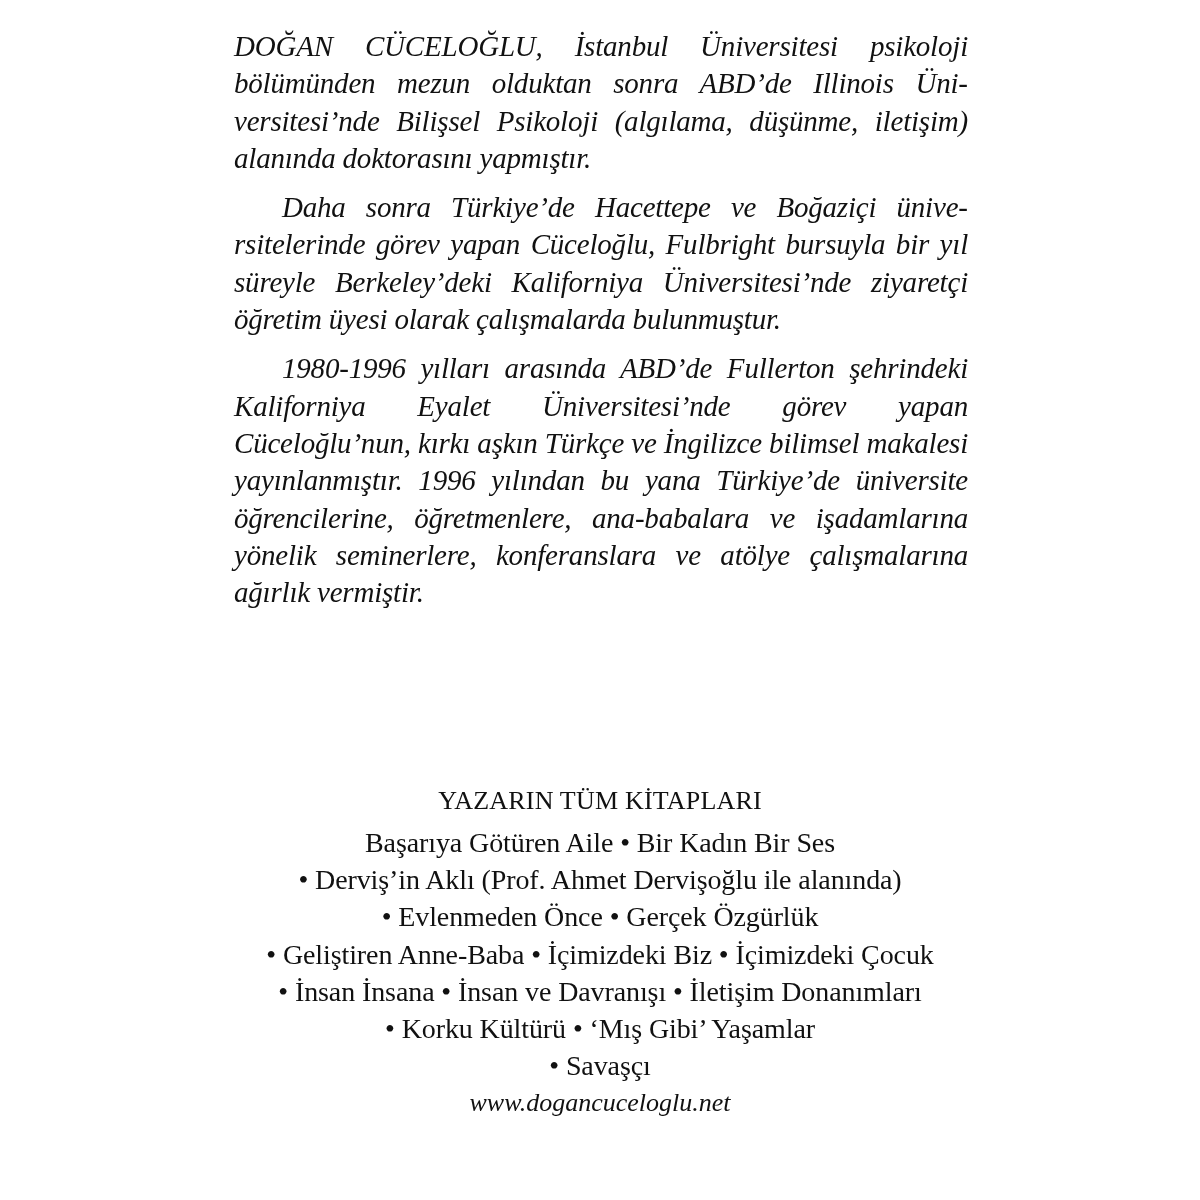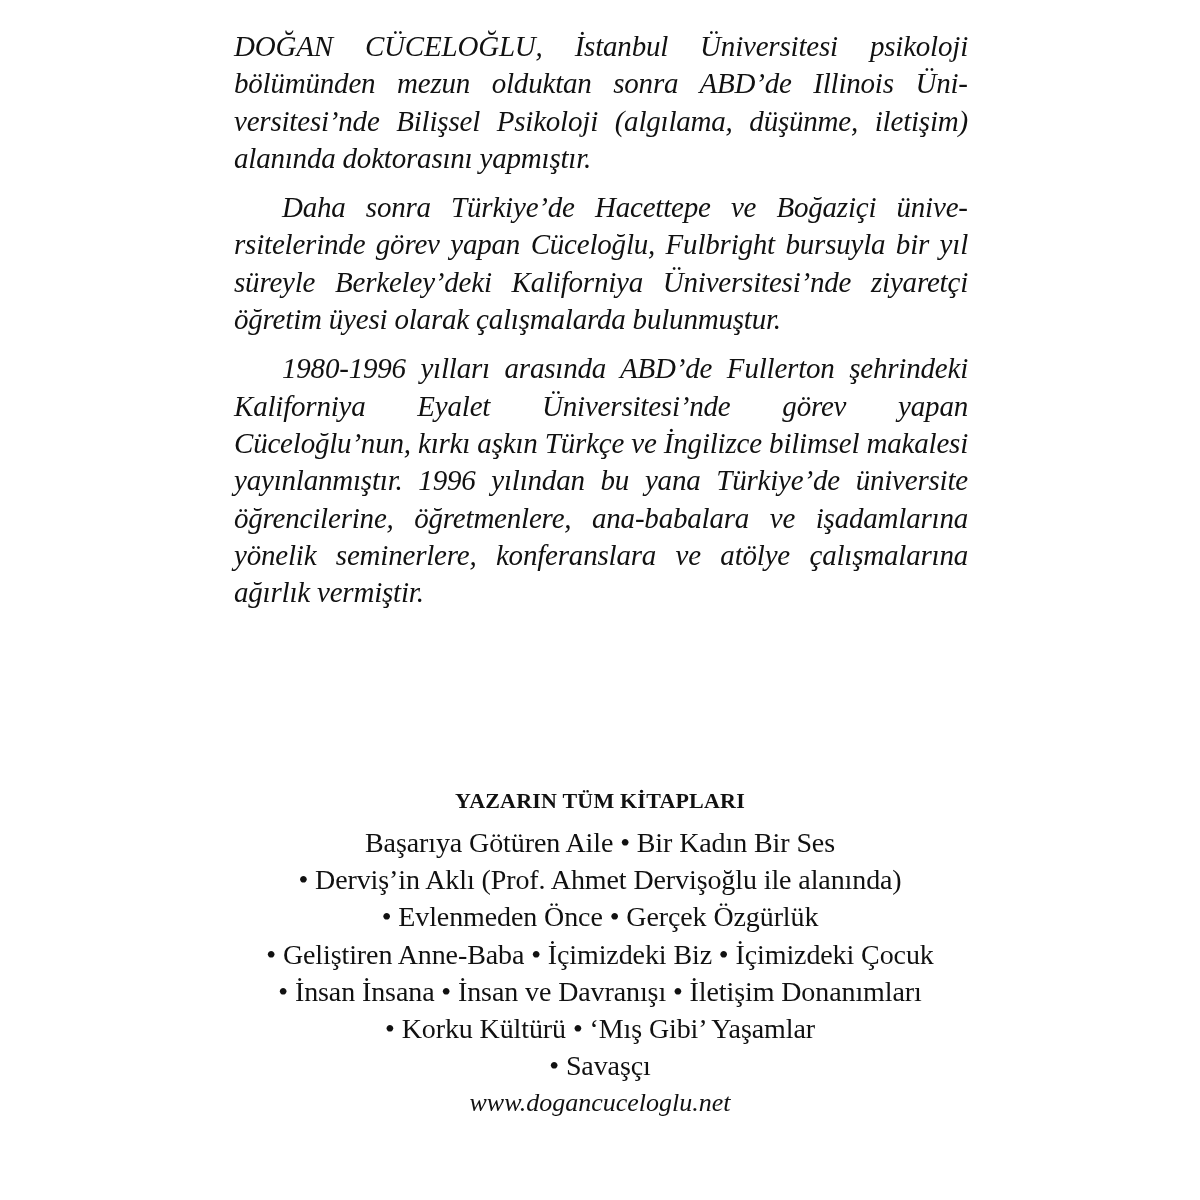--- a/index.html
+++ b/index.html
@@ -35,22 +35,22 @@
       text-indent: 48px;
     }
     .books {
       position: absolute;
       left: 200px;
       top: 786px;
       width: 800px;
       text-align: center;
     }
     .books-heading {
-      font-weight: bold;
-      font-size: 22px;
+      font-weight: normal;
+      font-size: 26px;
       line-height: 30px;
       letter-spacing: 0.2px;
       margin: 0 0 8px 0;
       padding-left: 0;
     }
     .book-lines {
       font-size: 28px;
       line-height: 37.2px;
       letter-spacing: -0.1px;
     }

